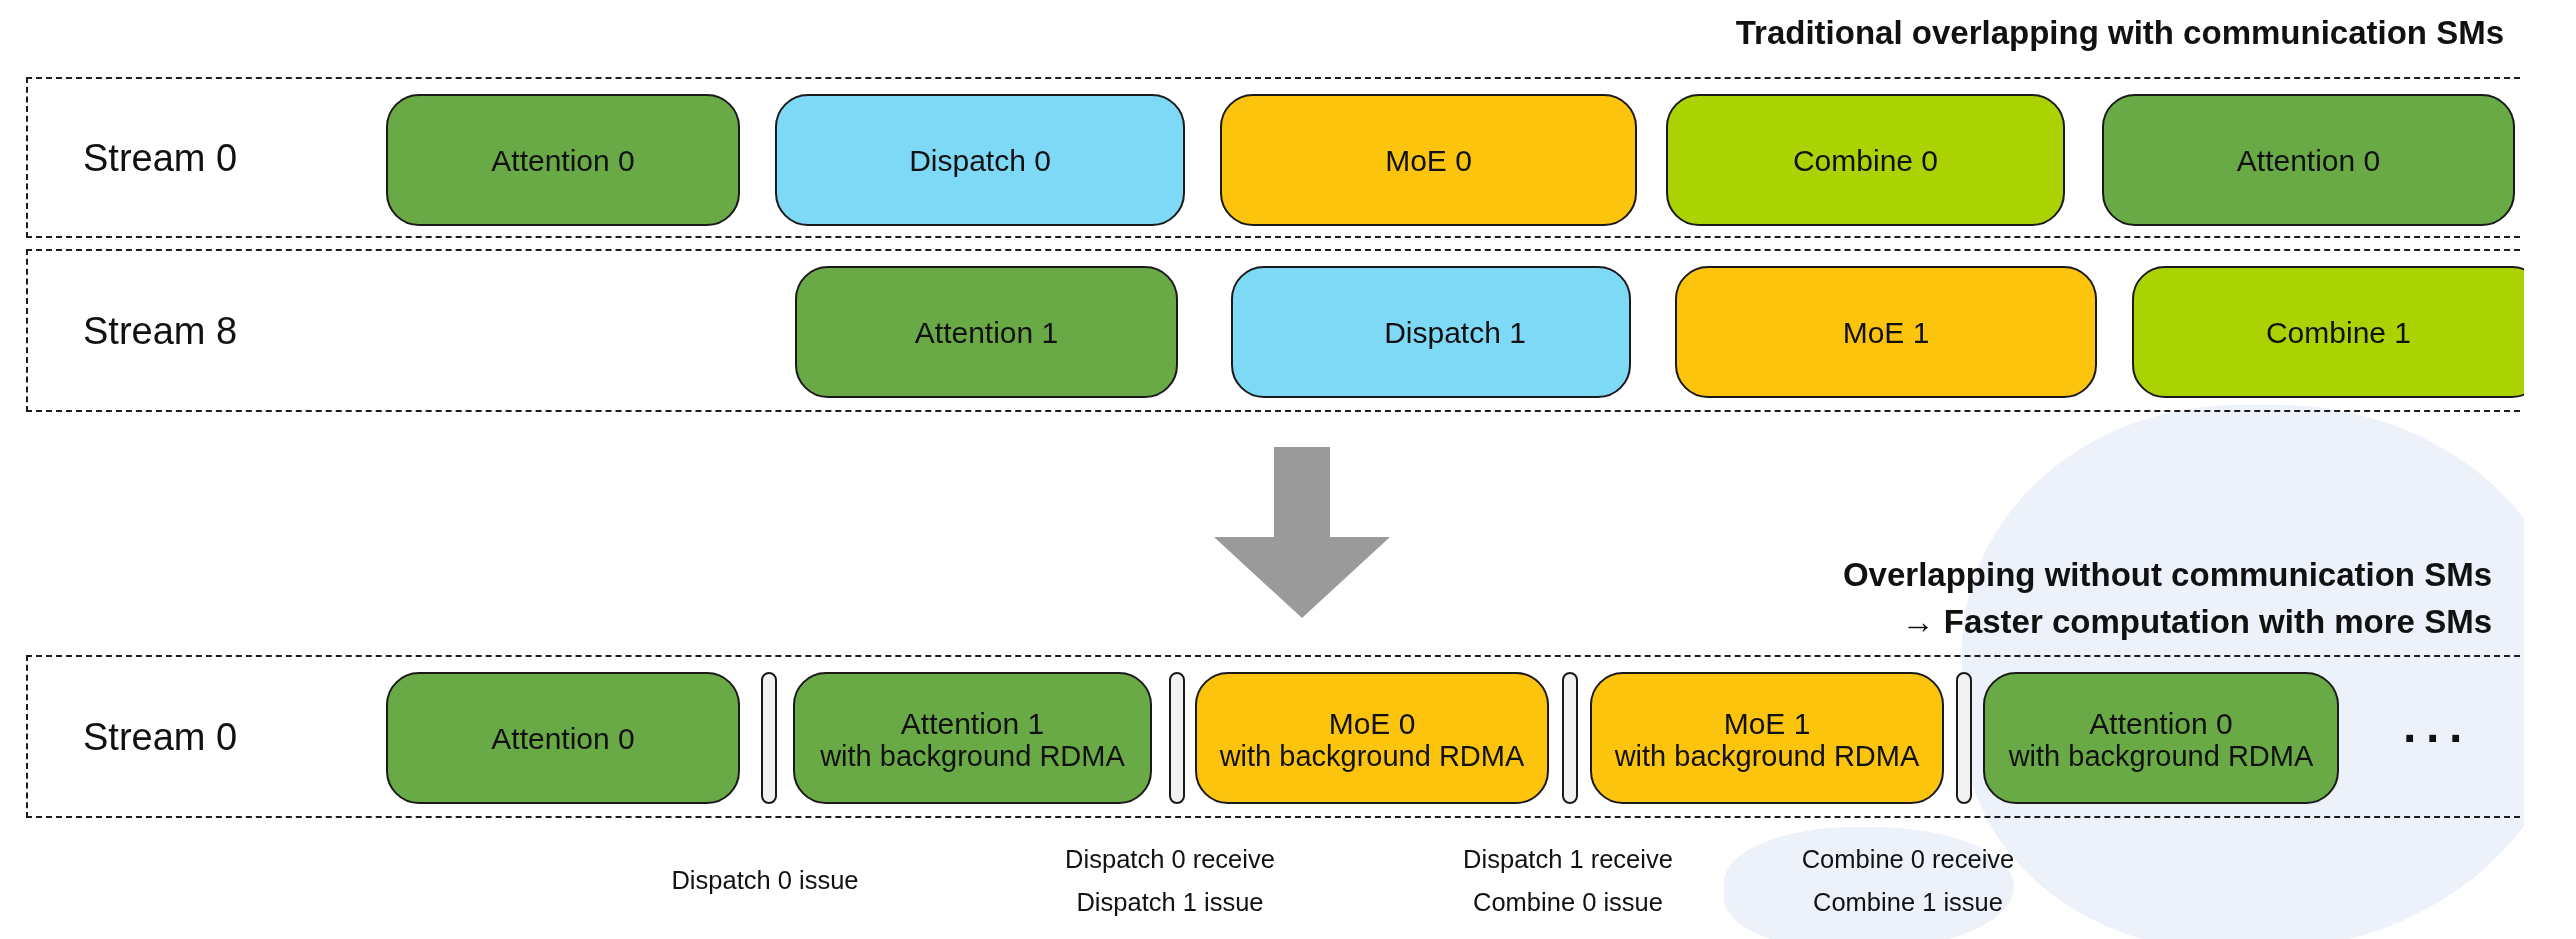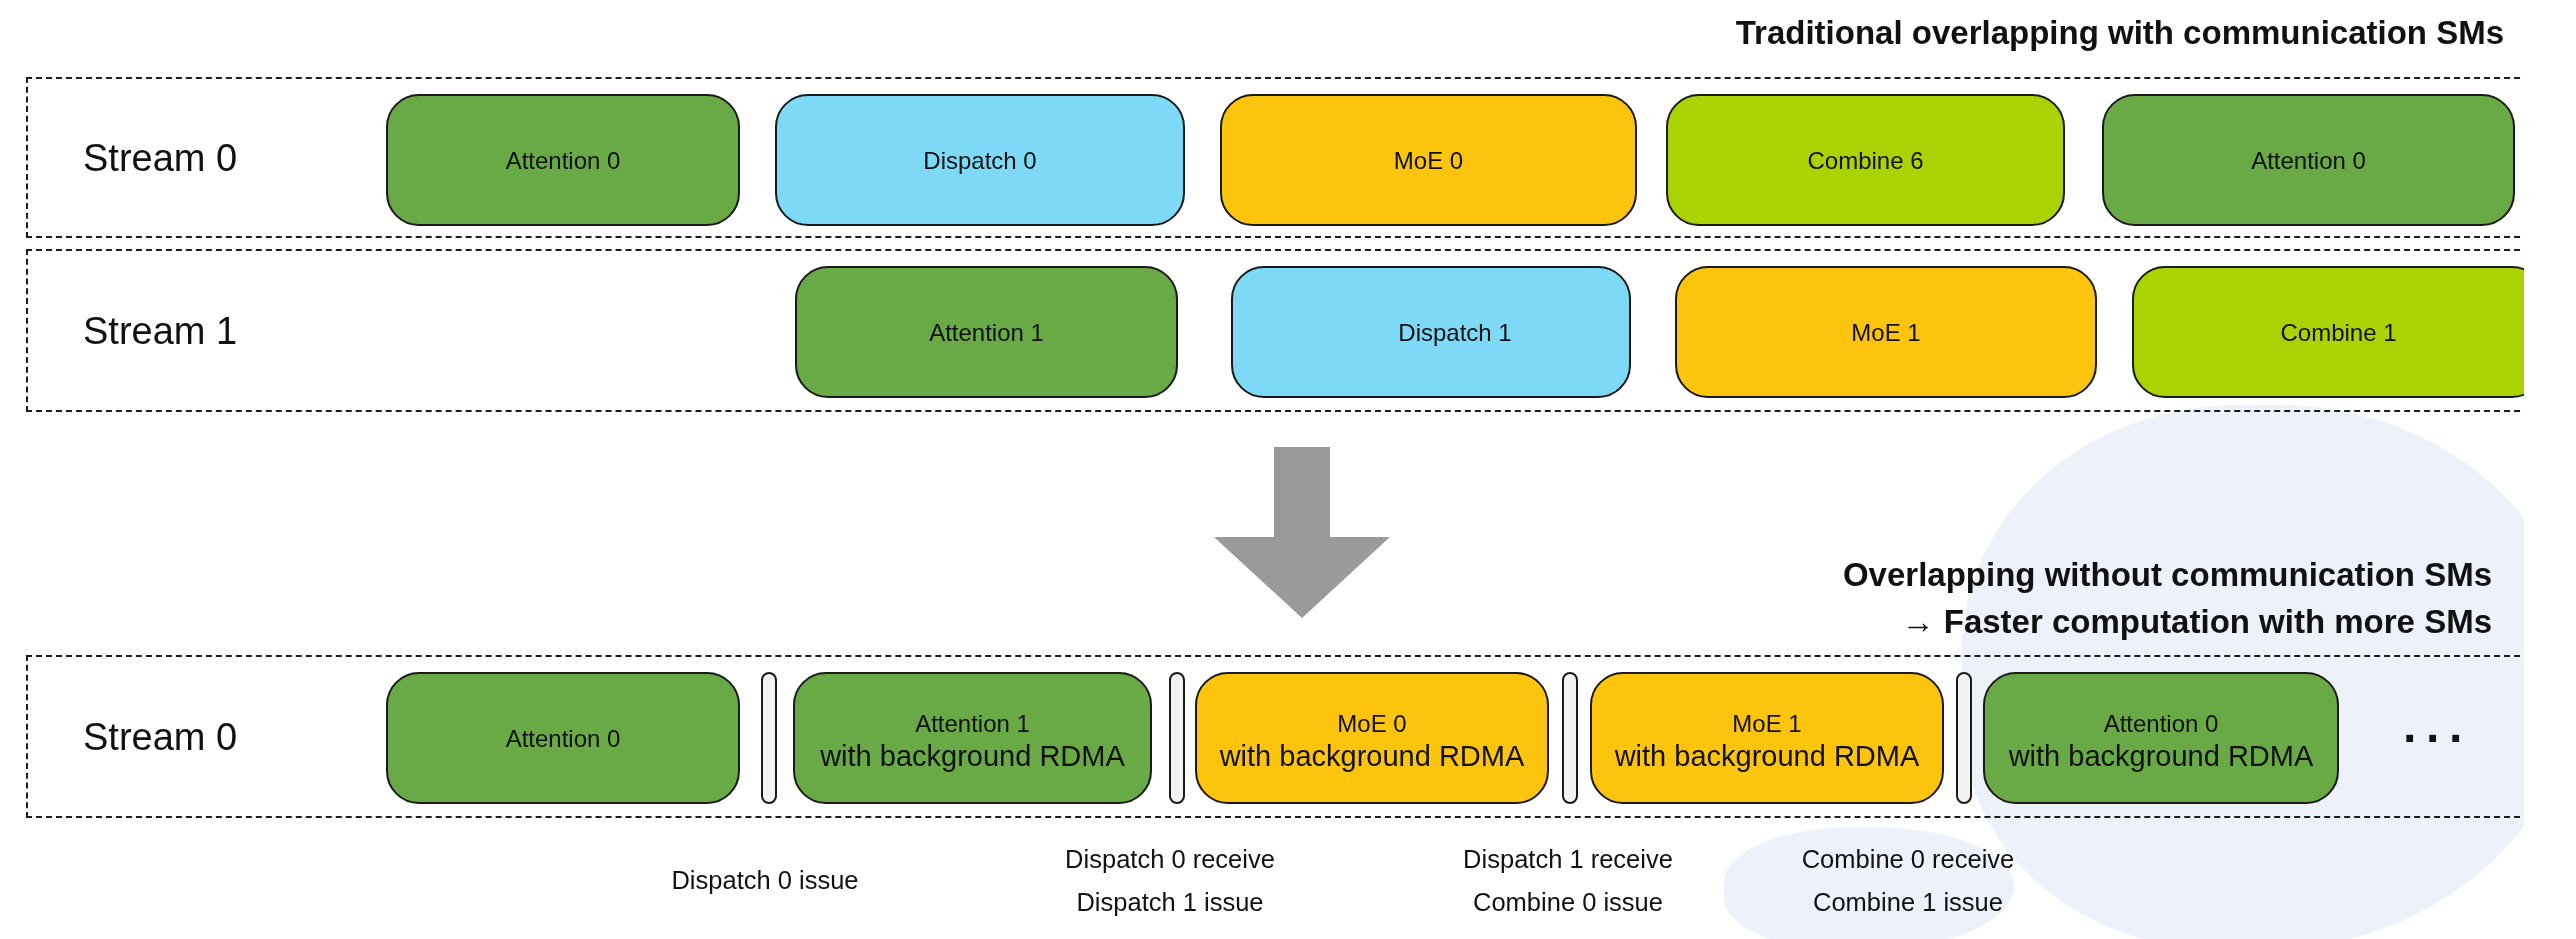--- a/index.html
+++ b/index.html
@@ -13,21 +13,21 @@
   .section-title{position:absolute;font-weight:700;font-size:33px;text-align:right;line-height:47px;white-space:nowrap;}
   
   .stream-box{position:absolute;left:26px;width:2520px;border:2.6px dashed #1c1c1c;background:transparent;}
   .stream-label{position:absolute;left:55px;top:50%;transform:translateY(-50%);font-size:38px;white-space:nowrap;}
   
   .block{
     position:absolute;top:15px;height:132px;border:2.6px solid #1a1a1a;border-radius:33px;
     display:flex;flex-direction:column;align-items:center;justify-content:center;
     box-sizing:border-box;gap:3.5px;
   }
-  .block .lbl{font-size:24px;line-height:33px;white-space:nowrap;}
+  .block .lbl{font-size:30px;line-height:33px;white-space:nowrap;}
   .block .sub{font-size:29px;line-height:26px;white-space:nowrap;}
   .separator{position:absolute;top:15px;height:132px;border:2.6px solid #1a1a1a;border-radius:8.8px;box-sizing:border-box;}
   .ellipsis{position:absolute;top:15px;height:132px;display:flex;align-items:center;font-size:48px;font-weight:700;letter-spacing:7px;}
   
   .arrow-stem{position:absolute;}
   .arrow-head{position:absolute;width:0;height:0;}
   
   .event-label{
     position:absolute;top:0;height:93px;transform:translateX(-50%);
     display:flex;flex-direction:column;align-items:center;justify-content:center;
@@ -50,30 +50,30 @@
         <div class="block" style="left: 358px; width: 354px; background: rgb(106, 170, 70); border-color: rgb(26, 26, 26);">
           <span class="lbl">Attention 0</span>
         </div>
         <div class="block" style="left: 747px; width: 410px; background: rgb(126, 217, 247); border-color: rgb(26, 26, 26);">
           <span class="lbl">Dispatch 0</span>
         </div>
         <div class="block" style="left: 1192px; width: 417px; background: rgb(252, 196, 13); border-color: rgb(26, 26, 26);">
           <span class="lbl">MoE 0</span>
         </div>
         <div class="block" style="left: 1638px; width: 399px; background: rgb(171, 211, 3); border-color: rgb(26, 26, 26);">
-          <span class="lbl">Combine 6</span>
+          <span class="lbl">Combine 0</span>
         </div>
         <div class="block" style="left: 2074px; width: 413px; background: rgb(106, 170, 70); border-color: rgb(26, 26, 26);">
           <span class="lbl">Attention 0</span>
         </div>
       </div>
   </div>
 
   <div class="stream-box" style="top:249px;height:159px;">
-    <span class="stream-label">Stream 1</span>
+    <span class="stream-label">Stream 8</span>
     <div>
         <div class="block" style="left: 767px; width: 383px; background: rgb(106, 170, 70); border-color: rgb(26, 26, 26);">
           <span class="lbl">Attention 1</span>
         </div>
         <div class="block" style="left: 1203px; width: 400px; background: rgb(126, 217, 247); border-color: rgb(26, 26, 26); padding-left: 48px;">
           <span class="lbl">Dispatch 1</span>
         </div>
         <div class="block" style="left: 1647px; width: 422px; background: rgb(252, 196, 13); border-color: rgb(26, 26, 26);">
           <span class="lbl">MoE 1</span>
         </div>

